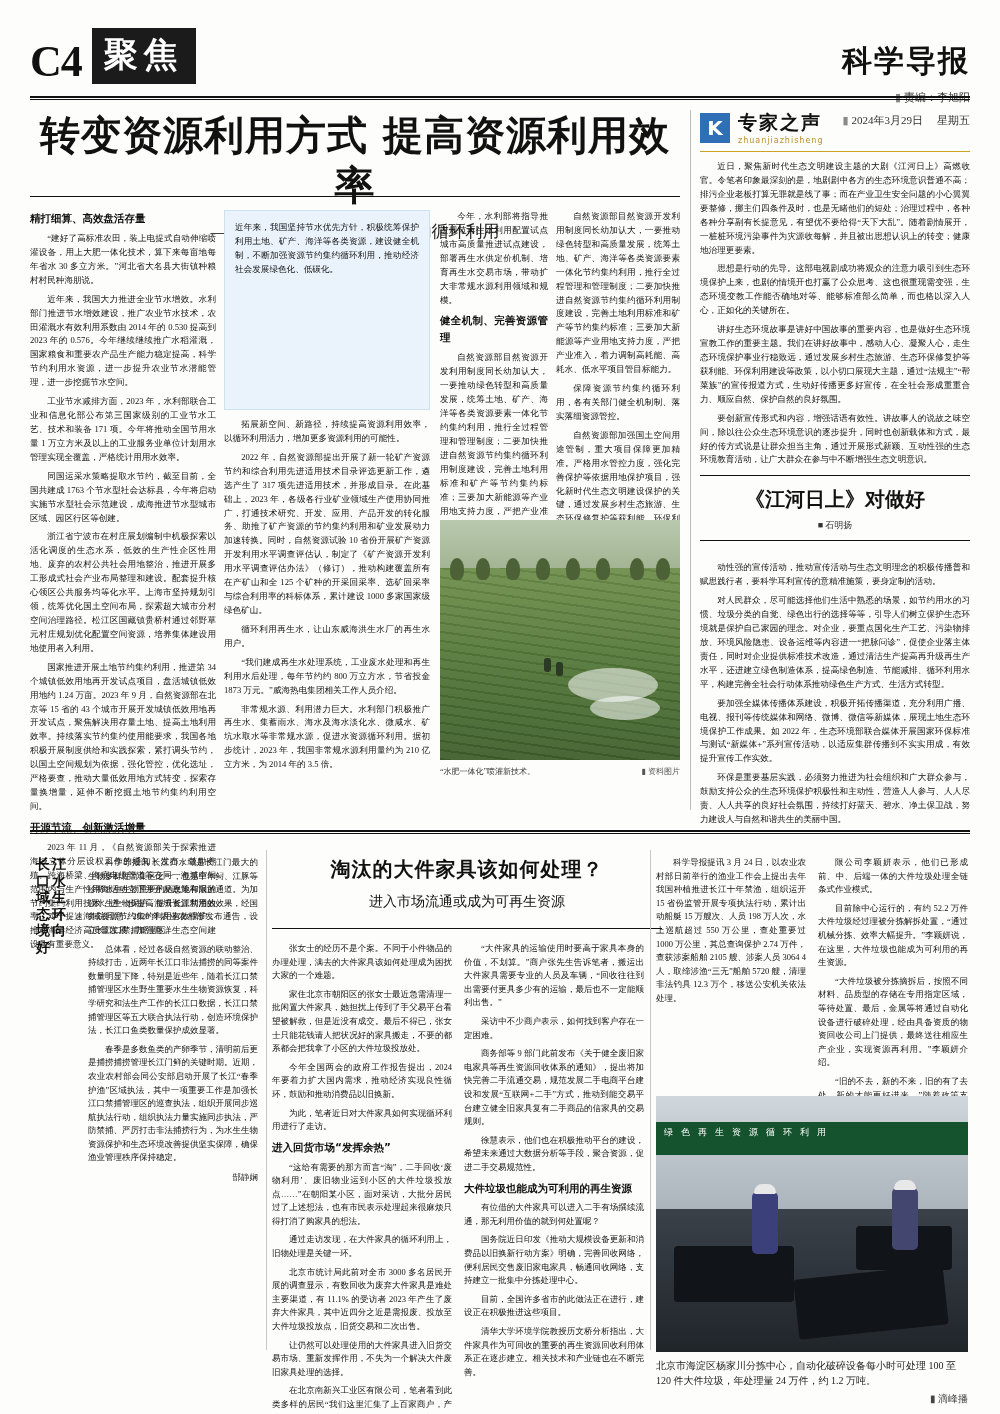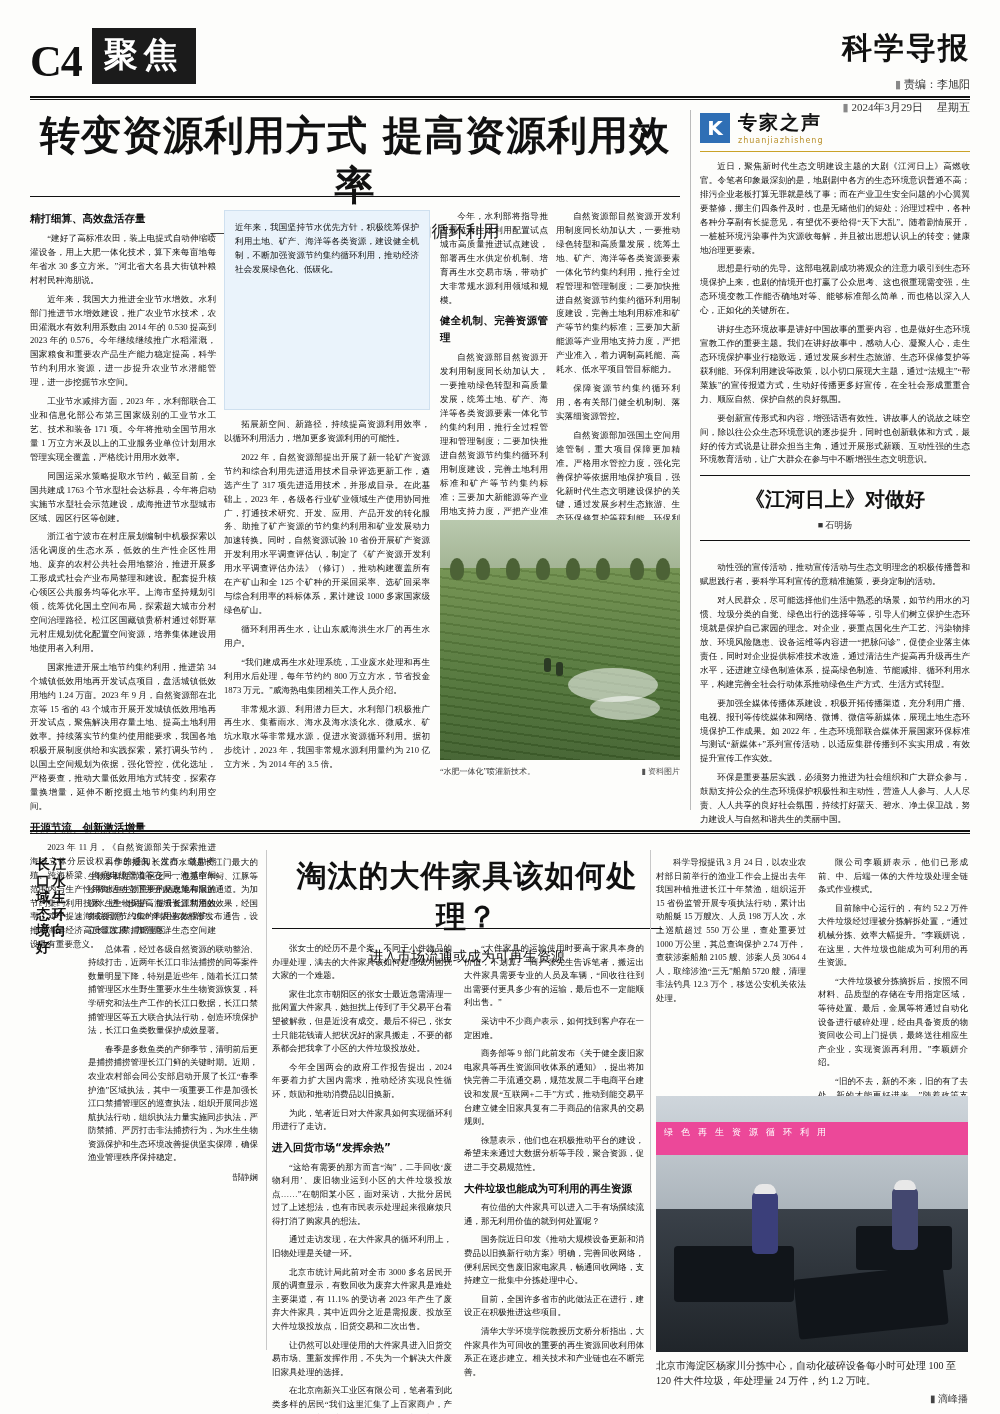--- a/index.html
+++ b/index.html
@@ -10,21 +10,21 @@
     position:relative;
     overflow:hidden;
   }
   .page{position:relative;width:1000px;height:1414px;padding:0;box-sizing:border-box;}
 
   
   .masthead{position:absolute;left:30px;top:28px;width:940px;height:62px;}
   .mh-left{position:absolute;left:0;top:0;display:flex;align-items:flex-end;gap:10px;}
   .c4{font-family:"Liberation Serif",serif;font-size:44px;font-weight:bold;letter-spacing:-1px;line-height:1;}
   .juji{background:#1b1b1b;color:#fff;font-family:"DejaVu Sans",sans-serif;font-weight:bold;font-size:34px;padding:4px 12px 6px 12px;letter-spacing:6px;position:relative;}
-  .mh-right{position:absolute;right:0;top:0;text-align:left;}
+  .mh-right{position:absolute;right:0;top:13px;text-align:left;}
   .paper-name{font-family:"DejaVu Sans",sans-serif;font-weight:bold;font-size:30px;letter-spacing:2px;color:#111;}
   .mh-meta{margin-top:8px;font-size:11px;color:#333;display:flex;justify-content:flex-end;gap:14px;}
   .mh-meta span{display:inline-block;}
   .mh-meta .tick{color:#888;margin-right:3px;}
   .mh-rule{position:absolute;left:30px;top:96px;width:940px;border-top:2px solid #111;}
   .mh-rule2{position:absolute;left:30px;top:99px;width:940px;border-top:1px solid #111;}
 
   
   .headline-wrap{position:absolute;left:30px;top:110px;width:650px;text-align:center;}
   .headline{font-family:"DejaVu Sans",sans-serif;font-weight:bold;font-size:40px;letter-spacing:1px;line-height:1.25;}
@@ -76,33 +76,33 @@
   
   .mid-rule{position:absolute;left:30px;top:830px;width:940px;border-top:2px solid #111;}
   .mid-rule2{position:absolute;left:30px;top:833px;width:940px;border-top:1px solid #111;}
 
   .vtitle{position:absolute;left:36px;top:856px;width:42px;font-family:"DejaVu Sans",sans-serif;font-weight:bold;font-size:14px;line-height:1.18;letter-spacing:2px;}
   .lower-colA{position:absolute;left:88px;top:856px;width:170px;font-size:8.5px;line-height:1.6;text-align:justify;}
   .lower-colA p{margin:0 0 5px 0;text-indent:2em;}
   .byline{text-align:right;font-size:8.5px;margin-top:6px;}
 
   .headline2-wrap{position:absolute;left:272px;top:856px;width:390px;text-align:center;}
-  .headline2{font-family:Liberation Mono, monospace;font-weight:bold;font-size:30px;letter-spacing:1px;}
+  .headline2{font-family:Liberation Mono, monospace;font-weight:bold;font-size:20px;letter-spacing:1px;}
   .subhead2{margin-top:10px;font-size:14px;}
   .hl2-rule{position:absolute;left:272px;top:928px;width:390px;border-top:1px solid #111;}
 
   .lower-colB{position:absolute;left:272px;top:942px;width:180px;font-size:8.5px;line-height:1.6;text-align:justify;}
   .lower-colC{position:absolute;left:464px;top:942px;width:180px;font-size:8.5px;line-height:1.6;text-align:justify;}
   .lower-colD{position:absolute;left:656px;top:856px;width:150px;font-size:8.5px;line-height:1.6;text-align:justify;}
   .lower-colE{position:absolute;left:818px;top:856px;width:150px;font-size:8.5px;line-height:1.6;text-align:justify;}
   .lower-colB p,.lower-colC p,.lower-colD p,.lower-colE p{margin:0 0 5px 0;text-indent:2em;}
 
   .photo2{position:absolute;left:656px;top:1096px;width:312px;height:256px;overflow:hidden;background:#2a2f35;}
   .p2-wall{position:absolute;left:0;top:0;width:100%;height:46%;background:linear-gradient(#cfd6dc,#aab3ba);}
-  .p2-band{position:absolute;left:0;top:10%;width:100%;height:13%;background:#ec4899;}
+  .p2-band{position:absolute;left:0;top:10%;width:100%;height:13%;background:#14532d;}
   .p2-band span{color:#fff;font-family:"DejaVu Sans",sans-serif;font-size:9px;letter-spacing:8px;line-height:1;display:block;padding:6px 8px;}
   .p2-floor{position:absolute;left:0;bottom:0;width:100%;height:56%;background:linear-gradient(#3a4149,#20252a);}
   .p2-obj{position:absolute;background:#11151a;border-radius:4px;}
   .p2-worker{position:absolute;width:26px;height:62px;background:#3b3f7a;border-radius:5px;}
   .p2-worker.b{background:#43476f;}
   .p2-hat{position:absolute;width:22px;height:10px;background:#e8e8e8;border-radius:10px 10px 2px 2px;}
   .cap2{position:absolute;left:656px;top:1358px;width:312px;font-size:10px;color:#222;line-height:1.5;}
   .cap2 .credit{display:block;text-align:right;color:#444;margin-top:3px;}
 
   .vsep{position:absolute;border-left:1px solid #c8c8c8;}

